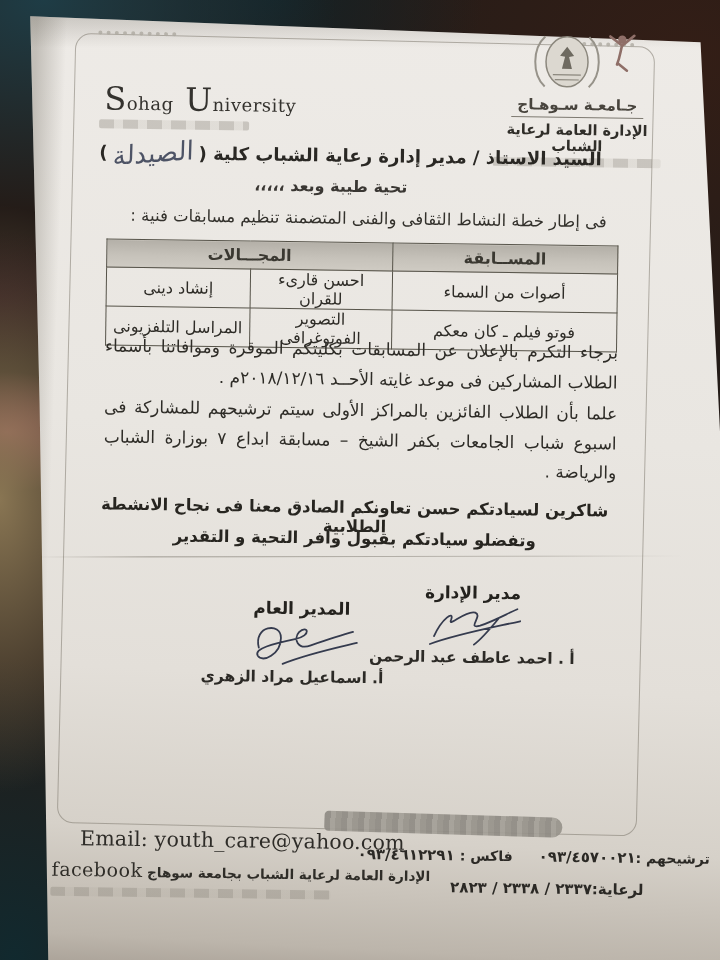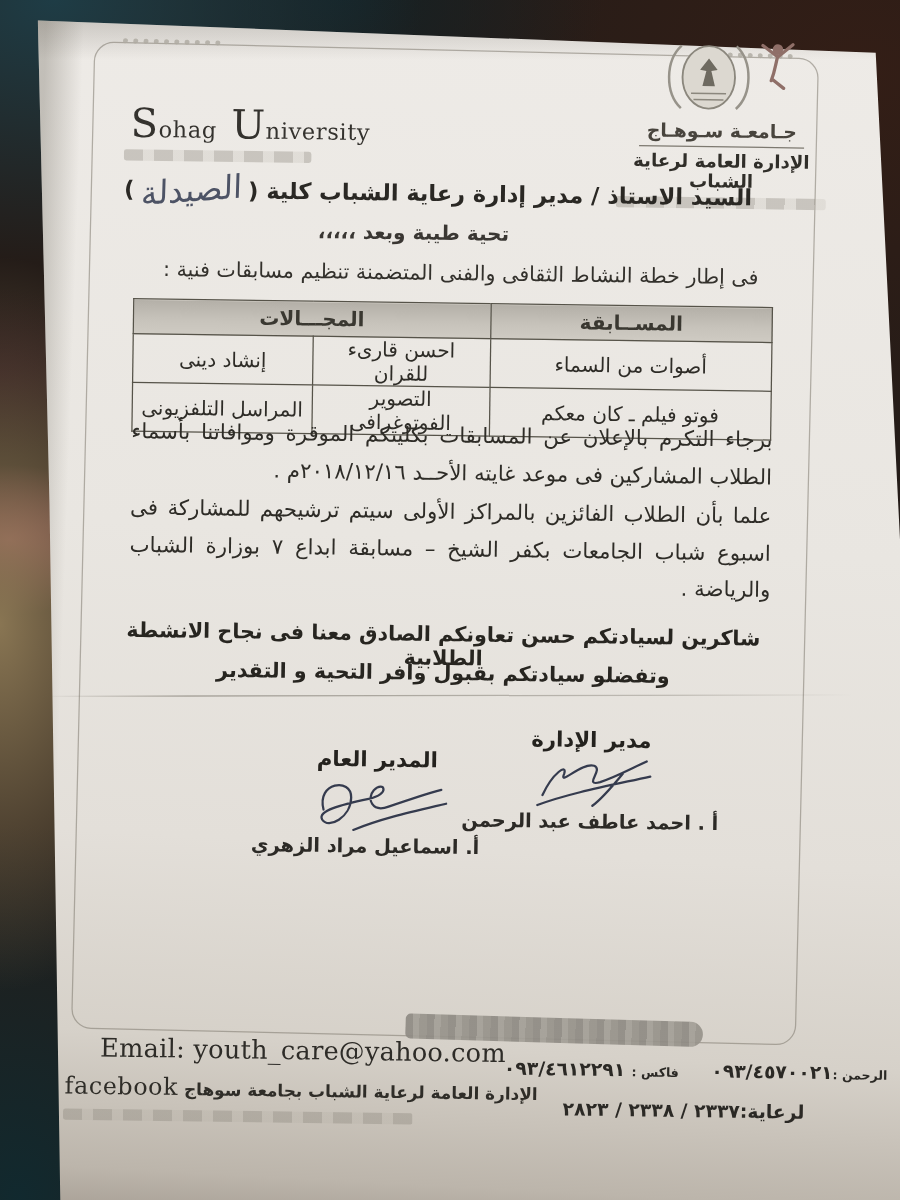--- a/index.html
+++ b/index.html
@@ -82,21 +82,21 @@
   #sig-director{right:142px;top:581px;width:205px;}
   #sig-gm{left:222px;top:599px;width:165px;}
   svg.sig{display:block;margin:-2px auto -4px auto;}
 
   
   #f-email{left:86px;top:830px;font-size:20.5px;color:#2e2c28;letter-spacing:.2px;}
   #f-fb{left:58px;top:862px;font-size:13.5px;font-weight:700;color:#2f2d28;white-space:nowrap;}
   #f-fb .fbword{font-family:"DejaVu Serif","Liberation Serif",serif;font-size:19px;font-weight:400;letter-spacing:.5px;}
   #f-fb-smudge{left:57px;top:891px;width:280px;height:9px;}
   #f-tel{right:4px;top:845px;font-size:15px;font-weight:700;color:#2b2925;white-space:nowrap;}
-  #f-tel .lbl{font-size:10px;}
+  #f-tel .lbl{font-size:14px;}
   #f-tel .gap{display:inline-block;width:26px;}
   #f-internal{right:70px;top:877px;font-size:15px;font-weight:700;color:#2b2925;white-space:nowrap;}
 </style>
 </head>
 <body>
 
 <div id="paper"></div>
 
 <div id="sheet">
 
@@ -188,20 +188,20 @@
     <span>Email:</span>
     <span>youth_care@yahoo.com</span>
   </div>
   <div class="abs ar" id="f-fb">
     <span>الإدارة العامة لرعاية الشباب بجامعة سوهاج</span>
     <span class="fbword">facebook</span>
   </div>
   <div class="abs smudge" id="f-fb-smudge"></div>
 
   <div class="abs ar" id="f-tel">
-    <span class="lbl">الرحمن :</span><span>٠٩٣/٤٥٧٠٠٢١</span><span class="gap"></span><span class="lbl">فاكس :</span>
+    <span class="lbl">ترشيحهم :</span><span>٠٩٣/٤٥٧٠٠٢١</span><span class="gap"></span><span class="lbl">فاكس :</span>
     <span>٠٩٣/٤٦١٢٢٩١</span>
   </div>
   <div class="abs ar" id="f-internal">
     <span>لرعاية:</span><span>٢٣٣٧ / ٢٣٣٨ / ٢٨٢٣</span>
   </div>
 
 </div>
 
 </body></html>

